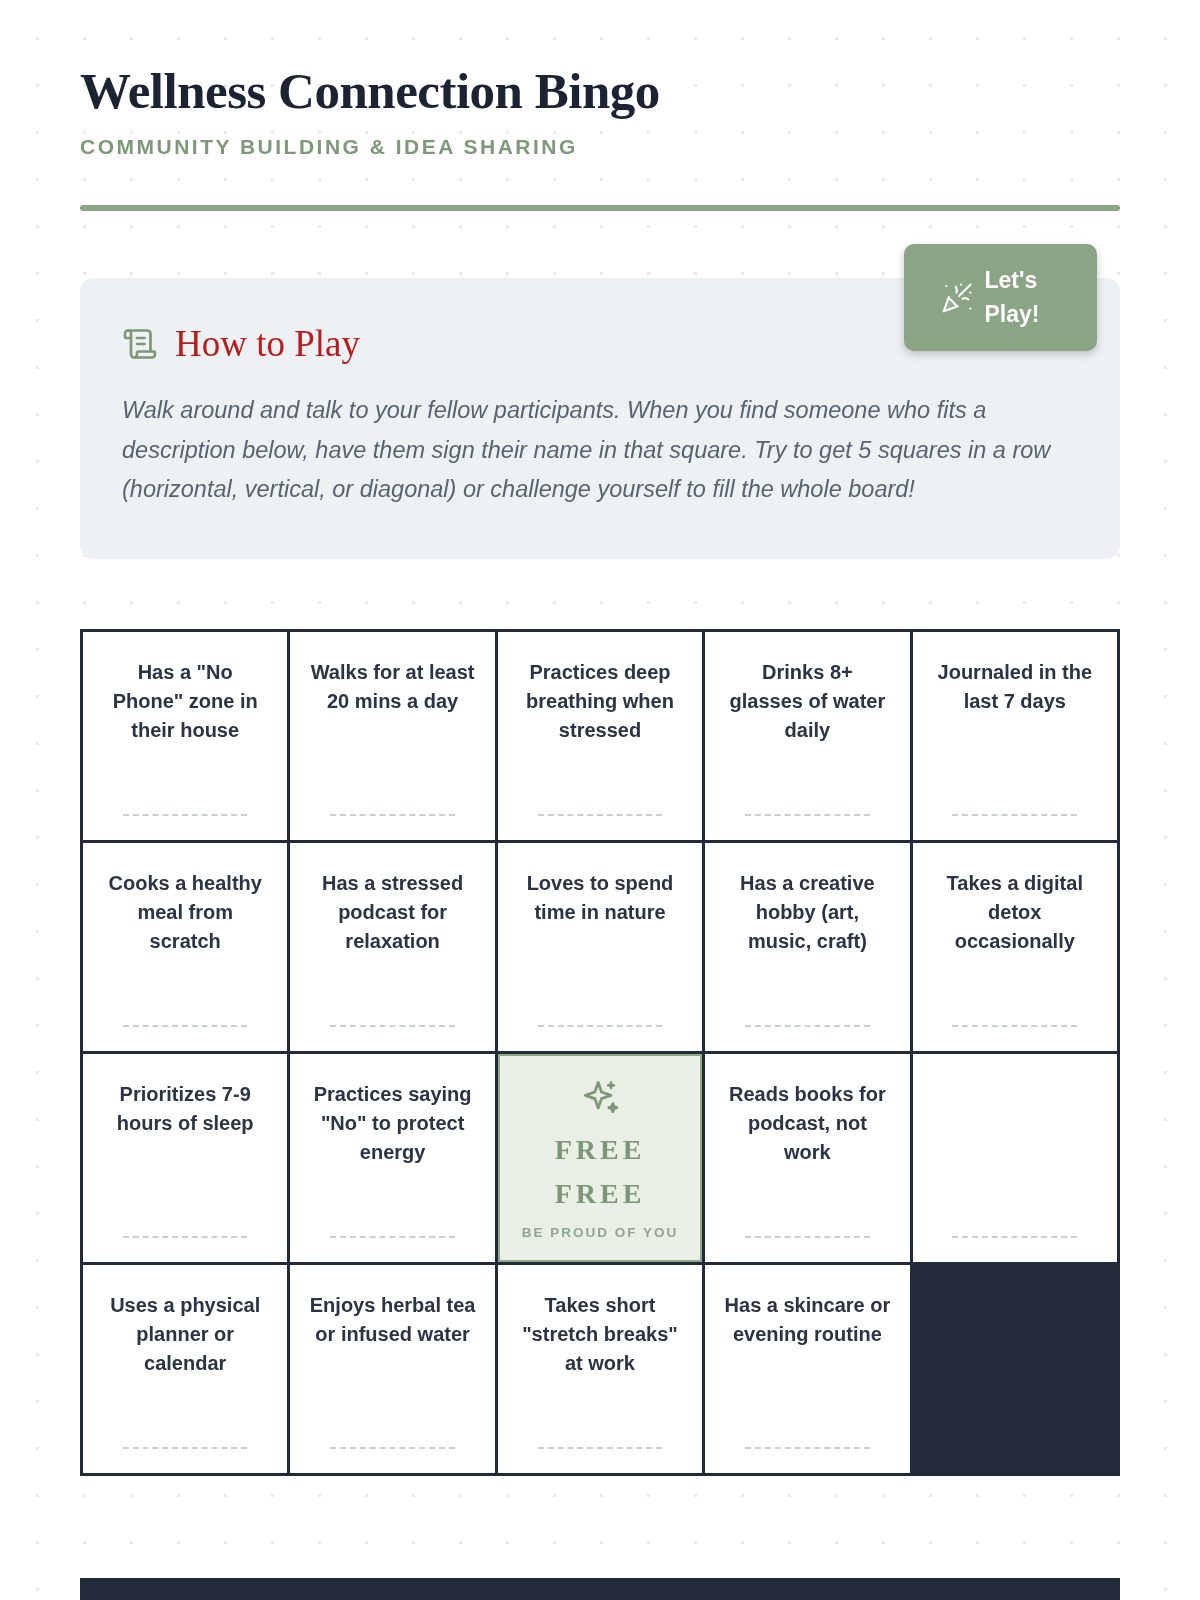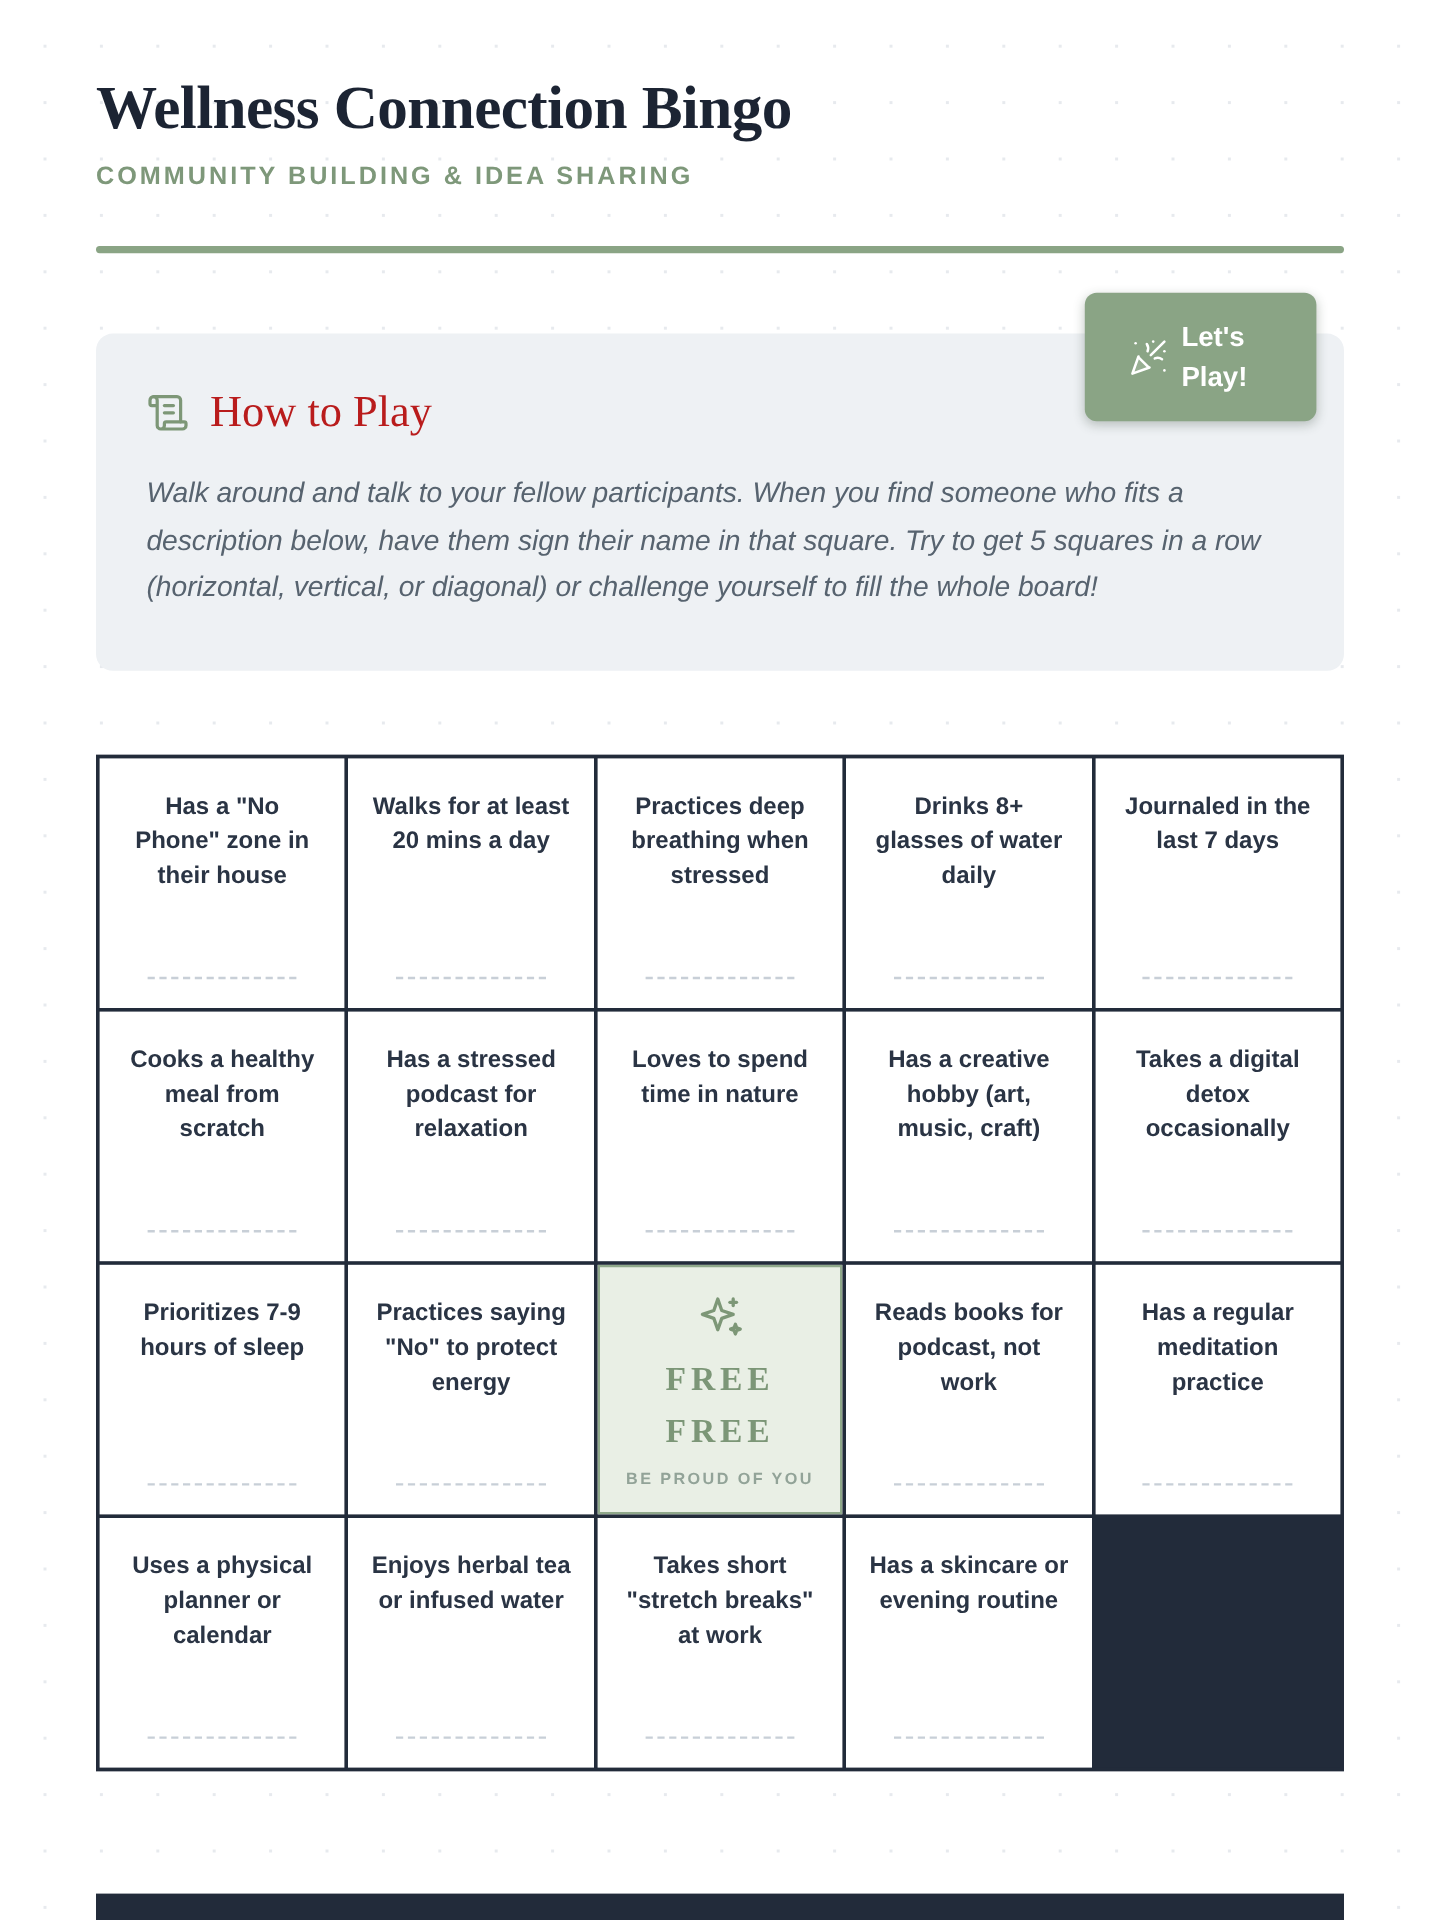--- a/index.html
+++ b/index.html
@@ -269,21 +269,20 @@
         </span>
         <div class="free-title">FREE</div>
         <div class="free-title">FREE</div>
         <div class="free-sub">BE PROUD OF YOU</div>
       </div>
       <div class="cell">
         <div class="cell-text">Reads books for podcast, not work</div>
         <div class="sign-line"></div>
       </div>
       <div class="cell">
-        <div class="cell-text">Has a regular meditation practice</div>
         <div class="sign-line"></div>
       </div>
 
       <div class="cell">
         <div class="cell-text">Uses a physical planner or calendar</div>
         <div class="sign-line"></div>
       </div>
       <div class="cell">
         <div class="cell-text">Enjoys herbal tea or infused water</div>
         <div class="sign-line"></div>

